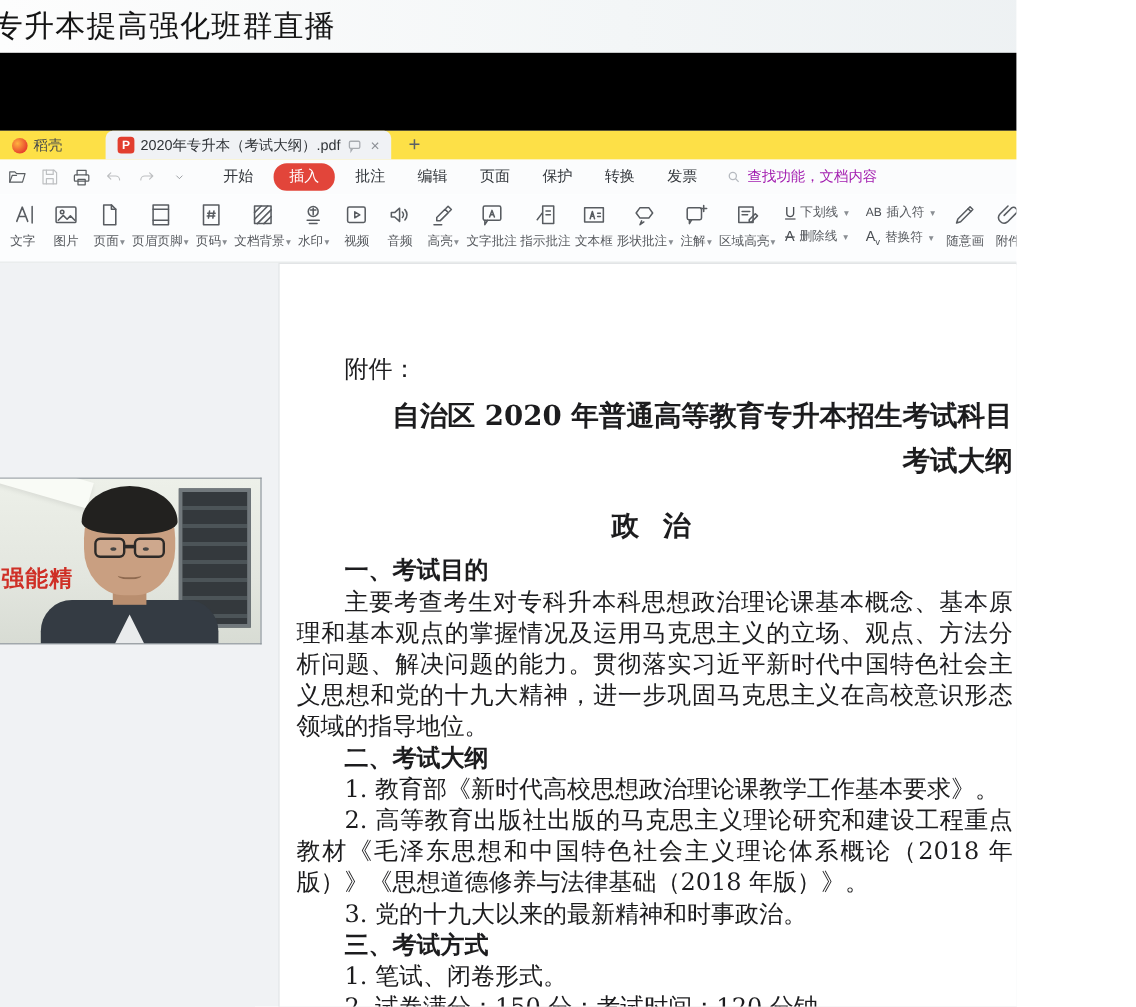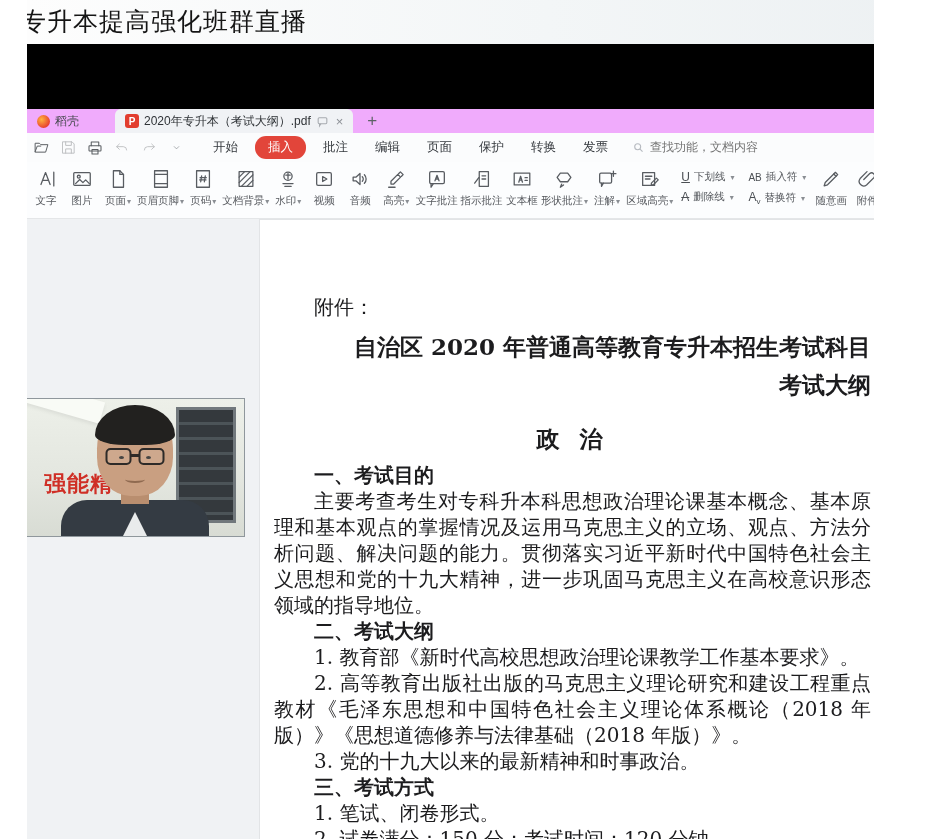--- a/index.html
+++ b/index.html
@@ -1,52 +1,52 @@
 <!DOCTYPE html>
 <html><head>
 <meta charset="utf-8">
 <style>
   * { margin:0; padding:0; box-sizing:border-box; }
   html,body { width:947px; height:839px; overflow:hidden; background:#fff;
     font-family:"Liberation Sans","DejaVu Sans",sans-serif; }
-  .screen { position:relative; width:847px; height:839px; overflow:hidden;margin-left:27px; }
+  .screen { position:relative; width:847px; height:839px; overflow:hidden; }
 
   
   .stream-bar { position:absolute; left:0; top:0; width:947px; height:44px;
     background:linear-gradient(90deg,#fdfdfd 0%,#f3f6f7 55%,#ecf0f2 100%); }
   .stream-title { position:absolute; left:-6px; top:5px; font-size:25px; color:#151515;
     font-weight:500; letter-spacing:1px; white-space:nowrap; }
 
   
   .black-strip { position:absolute; left:0; top:44px; width:947px; height:65px; background:#000; }
 
   
   .tab-bar { position:absolute; left:0; top:109px; width:947px; height:24px;
-    background:#f0abfc; display:flex; align-items:stretch; }
+    background:#fde047; display:flex; align-items:stretch; }
   .tab { display:flex; align-items:center; gap:5px; padding:0 10px; font-size:12px; color:#43474c; }
   .tab.docer { width:80px; }
   .tab.active { background:#f0f2f5; border-radius:6px 6px 0 0; margin-left:8px; color:#2f3337; }
   .docer-dot { width:13px; height:13px; border-radius:50%;
     background:radial-gradient(circle at 35% 35%,#ffb23e,#e8442e 70%); flex:0 0 auto; }
   .pdf-badge { width:14px; height:14px; border-radius:3px; background:#e23e2f; color:#fff;
     font-size:10px; font-weight:bold; display:flex; align-items:center; justify-content:center; flex:0 0 auto; }
   .tab-x { color:#8c9096; font-size:13px; margin-left:2px; }
   .tab-plus { display:flex; align-items:center; padding:0 14px; font-size:17px; color:#5d6166; }
   .tab-bubble svg { display:block; }
 
   
   .menu-row { position:absolute; left:0; top:133px; width:947px; height:29px; background:#fbfcfd;
     display:flex; align-items:center; }
   .qa-group { display:flex; align-items:center; gap:9px; padding:0 8px 0 5px; }
   .qa-btn { display:flex; align-items:center; justify-content:center; width:18px; height:18px; }
   .qa-btn.dim { opacity:.38; }
   .menus { display:flex; align-items:flex-start; gap:7px; margin-left:10px; }
   .menu-item { font-size:12.5px; color:#33373c; padding:3px 10px; white-space:nowrap; }
   .menu-item.active { background:#e2453a; color:#ffffff; border-radius:11px; padding:3px 13px; }
-  .search-box { display:flex; align-items:center; gap:5px; margin-left:14px; color:#737373; font-size:12px; }
+  .search-box { display:flex; align-items:center; gap:5px; margin-left:14px; color:#a21caf; font-size:12px; }
 
   
   .ribbon { position:absolute; left:0; top:162px; width:947px; height:57px; background:#fcfdfe;
     border-bottom:1px solid #e4e6e8; display:flex; align-items:flex-start; padding:5px 2px 0 2px; gap:2px; }
   .rb-item { display:flex; flex-direction:column; align-items:center; min-width:34px; padding:0 3px; }
   .rb-item .rb-ic { height:24px; display:flex; align-items:center; justify-content:center; }
   .rb-label { font-size:10.5px; color:#55585d; margin-top:3px; white-space:nowrap; }
   .rb-arrow { font-size:8px; color:#8a8e93; margin-left:1px; }
   .rb-stack { display:flex; flex-direction:column; justify-content:center; gap:6px; padding:3px 6px 0 6px; }
   .rb-srow { display:flex; align-items:center; gap:4px; font-size:10.5px; color:#55585d; white-space:nowrap; }
@@ -71,22 +71,22 @@
 
   
   .webcam { position:absolute; left:0; top:398px; width:218px; height:139px; z-index:6;
     border:1px solid #8f979c; border-left:none; overflow:hidden;
     background:linear-gradient(180deg,#edf0e9 0%,#e3e6df 60%,#d8dcd4 100%); }
   .cam-light { position:absolute; left:-18px; top:-10px; width:95px; height:22px; background:#f9fbf6;
     transform:rotate(16deg); box-shadow:0 2px 4px rgba(0,0,0,.08); }
   .cam-window { position:absolute; right:8px; top:8px; width:60px; height:116px; background:#40464a;
     border:3px solid #71787c;
     background-image:repeating-linear-gradient(180deg,#34393d 0 12px,#4c5458 12px 15px); }
-  .cam-banner { position:absolute; left:1px; top:70px; color:#cf2f26; font-size:22px; font-weight:bold;
-    font-family:"DejaVu Serif","Liberation Serif",serif; letter-spacing:1px; white-space:nowrap;padding-left:16px; }
+  .cam-banner { position:absolute; left:1px; top:70px; color:#cf2f26; font-size:19px; font-weight:bold;
+    font-family:"DejaVu Serif","Liberation Serif",serif; letter-spacing:1px; white-space:nowrap; }
   .person { position:absolute; left:38px; top:12px; width:140px; height:127px; }
   .p-suit { position:absolute; bottom:-8px; left:50%; transform:translateX(-50%); width:148px; height:46px;
     background:#343b43; border-radius:26px 26px 0 0; }
   .p-shirt { position:absolute; bottom:-8px; left:50%; transform:translateX(-50%); width:0; height:0;
     border-left:17px solid transparent; border-right:17px solid transparent; border-bottom:34px solid #e9ebec; }
   .p-neck { position:absolute; bottom:34px; left:50%; transform:translateX(-50%); width:28px; height:16px;
     background:#b98e6f; }
   .p-head { position:absolute; bottom:42px; left:50%; transform:translateX(-50%); width:76px; height:88px;
     background:#c99f81; border-radius:46% 46% 44% 44%; }
   .p-hair { position:absolute; top:-3px; left:-2px; right:-2px; height:40px; background:#22211f;

